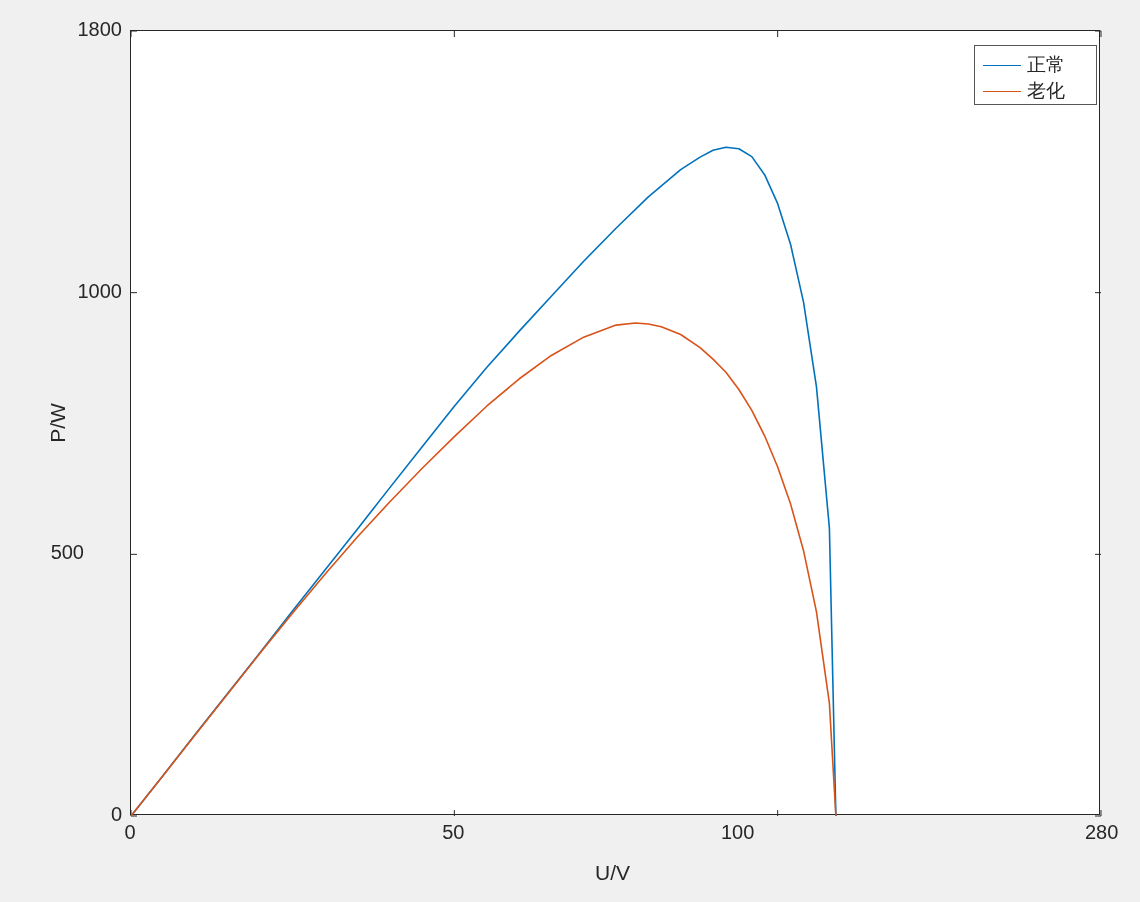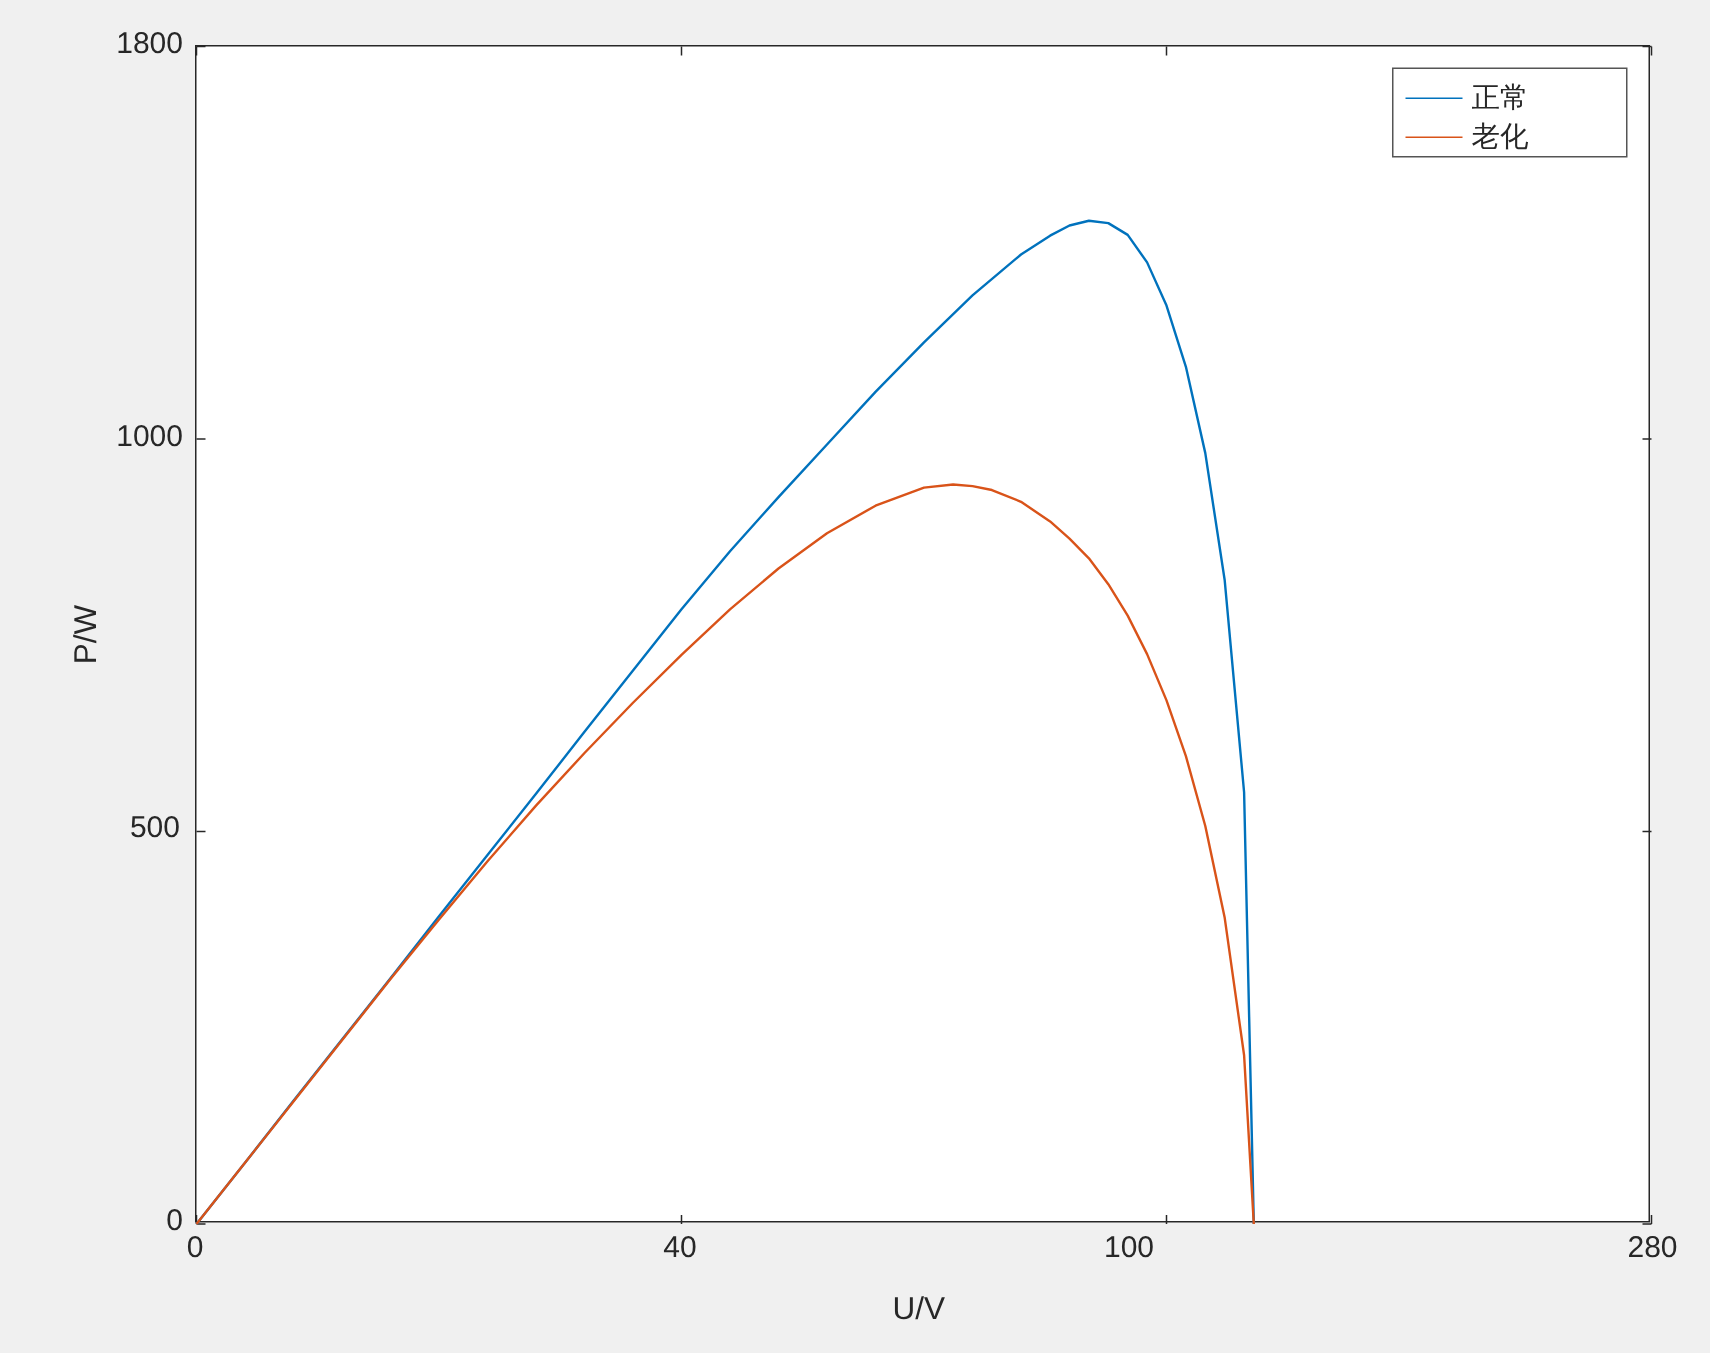--- a/index.html
+++ b/index.html
@@ -83,38 +83,38 @@
         <line x1="0" x2="6" y1="523.3333333333334" y2="523.3333333333334" stroke="#272727" stroke-width="1"></line>
         <line x1="970" x2="964" y1="523.3333333333334" y2="523.3333333333334" stroke="#272727" stroke-width="1"></line>
         <line x1="0" x2="6" y1="261.66666666666674" y2="261.66666666666674" stroke="#272727" stroke-width="1"></line>
         <line x1="970" x2="964" y1="261.66666666666674" y2="261.66666666666674" stroke="#272727" stroke-width="1"></line>
         <line x1="0" x2="6" y1="0" y2="0" stroke="#272727" stroke-width="1"></line>
         <line x1="970" x2="964" y1="0" y2="0" stroke="#272727" stroke-width="1"></line>
         <path d="M0.00 785.00 L32.33 744.18 L64.67 702.84 L97.00 662.02 L129.33 621.20 L161.67 579.85 L194.00 539.03 L226.33 498.21 L258.67 456.87 L291.00 416.05 L323.33 375.23 L355.67 336.50 L388.00 300.39 L420.33 265.33 L452.67 230.27 L485.00 197.30 L517.33 165.90 L549.67 138.68 L569.07 126.12 L582.00 119.32 L594.93 116.18 L607.87 117.75 L620.80 125.60 L633.73 143.92 L646.67 172.70 L659.60 213.52 L672.53 271.09 L685.47 355.87 L698.40 497.17 L704.87 785.00 " fill="none" stroke="#0072bd" stroke-width="1.6" stroke-linejoin="round"></path>
         <path d="M0.00 785.00 L32.33 744.18 L64.67 703.36 L97.00 662.54 L129.33 621.72 L161.67 581.95 L194.00 543.22 L226.33 506.06 L258.67 471.00 L291.00 437.51 L323.33 405.58 L355.67 375.23 L388.00 348.02 L420.33 324.47 L452.67 306.15 L485.00 294.11 L504.40 292.02 L517.33 293.07 L530.27 295.68 L549.67 303.53 L569.07 316.62 L582.00 328.13 L594.93 341.21 L607.87 358.48 L620.80 379.42 L633.73 405.06 L646.67 435.94 L659.60 473.09 L672.53 519.67 L685.47 580.90 L698.40 672.48 L704.87 785.00 " fill="none" stroke="#d95319" stroke-width="1.6" stroke-linejoin="round"></path>
       </svg>
 
-    <div class="legend-box" id="legend" style="width: 157px; height: 60px; right: 14px; top: 14px;">
+    <div class="legend-box" id="legend" style="width: 123px; height: 60px; right: 2px; top: 14px;">
       <div class="legend-item" id="legend-item-0" style="left: 8px; top: 6px;">
         <span class="legend-swatch" id="legend-swatch-0" style="border-top-color: rgb(0, 114, 189);"></span>
         <span>正常</span>
       </div>
       <div class="legend-item" id="legend-item-1" style="left: 8px; top: 32px; align-items: center;">
         <span class="legend-swatch" id="legend-swatch-1" style="border-top-color: rgb(217, 83, 25);"></span>
         <span>老化</span>
       </div>
     </div>
   </div>
 
   <div class="tick-label" id="xt0" style="left: 115px; top: 821px; width: 30px; text-align: center;">0</div>
-  <div class="tick-label" id="xt1" style="left: 438.333px; top: 821px; width: 30px; text-align: center;">40</div>
-  <div class="tick-label" id="xt2" style="left: 736px; top: 821px; width: 30px; text-align: right;">100</div>
+  <div class="tick-label" id="xt1" style="left: 438.333px; top: 821px; width: 30px; text-align: center;">50</div>
+  <div class="tick-label" id="xt2" style="left: 721px; top: 821px; width: 30px; text-align: right;">100</div>
   <div class="tick-label" id="xt3" style="left: 1085px; top: 821px; width: 30px; text-align: center;">280</div>
 
   <div class="tick-label" id="yt0" style="right: 1018px; top: 803px; text-align: right;">0</div>
-  <div class="tick-label" id="yt1" style="right: 1020px; top: 541.333px; text-align: right;">500</div>
+  <div class="tick-label" id="yt1" style="right: 1056px; top: 541.333px; text-align: right;">500</div>
   <div class="tick-label" id="yt2" style="right: 1018px; top: 279.667px; text-align: right;">1000</div>
   <div class="tick-label" id="yt3" style="right: 1018px; top: 18px; text-align: right;">1800</div>
 
   <div class="xlabel" id="xlabel" style="left: 595px; top: 851px; margin-top: 10px;">U/V</div>
   <div class="ylabel" id="ylabel" style="left: 38px; top: 410.5px;">P/W</div>
 
 </div>
 
 </body></html>

